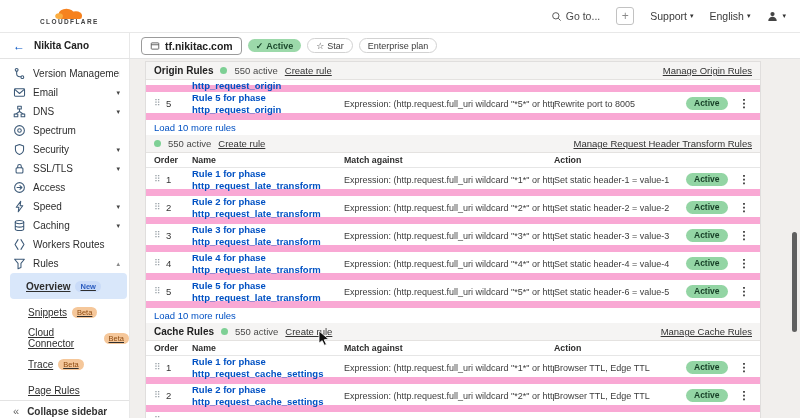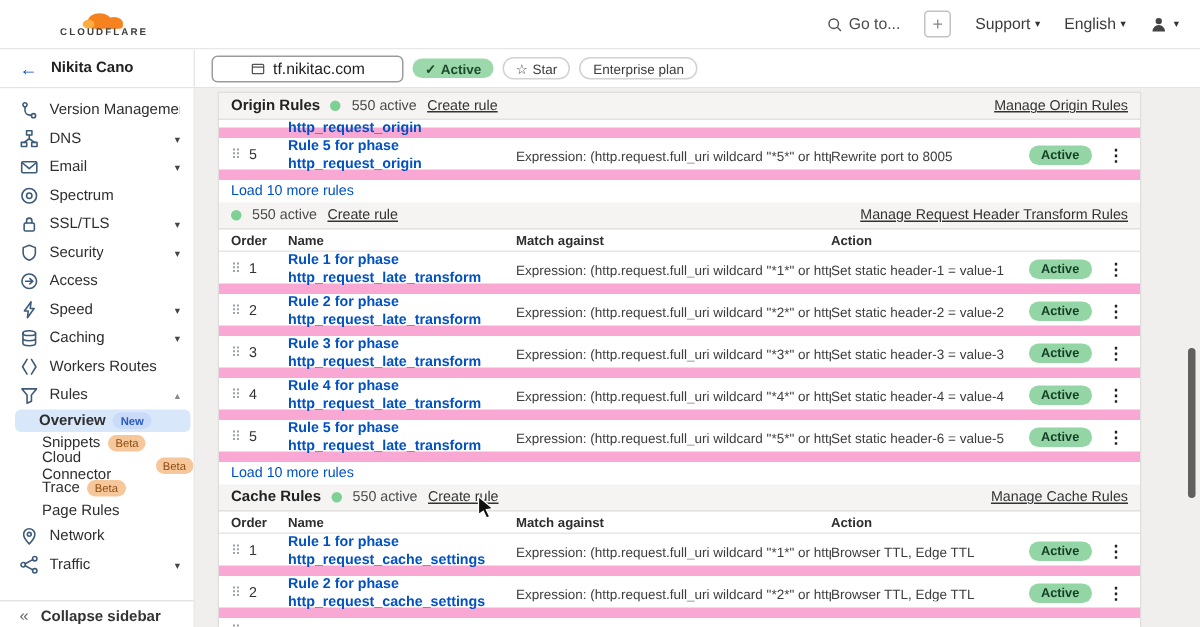--- a/index.html
+++ b/index.html
@@ -19,40 +19,40 @@
   .chev { font-size:7px; color:#333; }
 
   
   .subbar { height:26px; display:flex; border-bottom:1px solid #e3e3e3; background:#fff; }
   .subbar-left { width:130px; flex:none; border-right:1px solid #e8e8e8; display:flex; align-items:center;
     gap:9px; padding-left:13px; }
   .back { color:#0051c3; font-size:12px; cursor:pointer; }
   .acct { font-size:10px; font-weight:bold; color:#222; }
   .subbar-right { flex:1; display:flex; align-items:center; gap:6px; padding-left:11px; }
   .domain-box { display:flex; align-items:center; gap:5px; border:1px solid #9b9b9b; border-radius:4px;
-    padding:2px 25px; font-size:10.5px; font-weight:normal; color:#222; cursor:pointer; }
+    padding:2px 8px; font-size:10.5px; font-weight:bold; color:#222; cursor:pointer; }
   .pill { display:flex; align-items:center; gap:3px; border-radius:10px; padding:1.5px 8px; font-size:9px; cursor:pointer; }
   .pill.green { background:#9cd9aa; color:#1c4a2d; font-weight:bold; }
   .pill.line { border:1px solid #d2d2d2; color:#3c3c3c; background:#fff; }
 
   
   .main { display:flex; height:362px; }
   .sidebar { width:130px; flex:none; background:#fff; border-right:1px solid #e8e8e8;
     display:flex; flex-direction:column; padding-top:5px; }
   .nav { flex:1; overflow:hidden; }
   .nav-item { height:19px; display:flex; align-items:center; gap:7px; padding:0 9px 0 13px;
     font-size:10px; color:#2e2e2e; cursor:pointer; }
   .nav-icon { width:13px; height:13px; flex:none; display:flex; }
   .nav-icon svg { width:13px; height:13px; stroke:#3d5a78; fill:none; stroke-width:1.3;
     stroke-linecap:round; stroke-linejoin:round; }
   .nav-label { white-space:nowrap; overflow:hidden; }
   .nav-chev { margin-left:auto; font-size:7px; color:#444; }
   .nav-chev.up { color:#8a8a8a; }
-  .sub-item { height:15px; display:flex; align-items:center; gap:5px; padding-left:28px;
-    font-size:10px; color:#2e2e2e; cursor:pointer; }
+  .sub-item { height:26px; display:flex; align-items:center; gap:5px; padding-left:28px;
+    font-size:10px; color:#2e2e2e; cursor:pointer;text-decoration:underline; }
   .sub-item.active { background:#d9e7fa; border-radius:4px; margin:0 2px 0 10px; padding-left:16px; font-weight:bold; }
   .mini-badge { font-size:7.5px; border-radius:7px; padding:1px 5px; line-height:1.2; }
   .mini-badge.new { background:#c9dbf8; color:#2a5bbf; }
   .mini-badge.beta { background:#f5c79a; color:#8d4a10; }
   .collapse-row { height:21px; border-top:1px solid #e3e3e3; display:flex; align-items:center;
     gap:8px; padding-left:13px; font-size:10px; font-weight:bold; color:#333; cursor:pointer; }
   .collapse-glyph { color:#666; font-size:11px; font-weight:normal; }
 
   
   .content { flex:1; background:#f1efed; padding:2px 44px 0 15px; }
@@ -180,65 +180,65 @@
               <circle cx="4.5" cy="3.5" r="1.7"></circle>
               <circle cx="11.5" cy="12.5" r="1.7"></circle>
               <path d="M4.5 5.2 v2.8 a4 4 0 0 0 4 4 h1.2"></path>
             </svg>
           </span>
           <span class="nav-label">Version Management</span>
         </div>
         <div class="nav-item">
           <span class="nav-icon">
             <svg viewBox="0 0 16 16">
+              <rect x="1.8" y="3.5" width="12.4" height="9" rx="1"></rect>
+              <path d="M2.5 4.5 8 9.2 13.5 4.5"></path>
+            </svg>
+          </span>
+          <span class="nav-label">Email</span>
+          <span class="nav-chev">▾</span>
+        </div>
+        <div class="nav-item">
+          <span class="nav-icon">
+            <svg viewBox="0 0 16 16">
               <rect x="5.8" y="1.5" width="4.4" height="3.4"></rect>
               <rect x="1.5" y="11" width="4.4" height="3.4"></rect>
               <rect x="10" y="11" width="4.4" height="3.4"></rect>
               <path d="M8 5 v3 M8 8 L3.7 11 M8 8 l4.3 3"></path>
             </svg>
           </span>
           <span class="nav-label">DNS</span>
           <span class="nav-chev">▾</span>
         </div>
         <div class="nav-item">
           <span class="nav-icon">
             <svg viewBox="0 0 16 16">
-              <rect x="1.8" y="3.5" width="12.4" height="9" rx="1"></rect>
-              <path d="M2.5 4.5 8 9.2 13.5 4.5"></path>
-            </svg>
-          </span>
-          <span class="nav-label">Email</span>
-          <span class="nav-chev">▾</span>
-        </div>
-        <div class="nav-item">
-          <span class="nav-icon">
-            <svg viewBox="0 0 16 16">
               <circle cx="8" cy="8" r="6"></circle>
               <circle cx="8" cy="8" r="2.2"></circle>
             </svg>
           </span>
           <span class="nav-label">Spectrum</span>
         </div>
         <div class="nav-item">
           <span class="nav-icon">
             <svg viewBox="0 0 16 16">
+              <path d="M8 1.8 13 3.8 V8 c0 3.2-2.2 5.2-5 6.2 C5.2 13.2 3 11.2 3 8 V3.8 Z"></path>
+            </svg>
+          </span>
+          <span class="nav-label">Security</span>
+          <span class="nav-chev">▾</span>
+        </div>
+        <div class="nav-item">
+          <span class="nav-icon">
+            <svg viewBox="0 0 16 16">
               <rect x="3.8" y="7" width="8.4" height="6.5" rx="1.2"></rect>
               <path d="M5.8 7 V5.2 a2.2 2.2 0 0 1 4.4 0 V7"></path>
             </svg>
           </span>
           <span class="nav-label">SSL/TLS</span>
-          <span class="nav-chev">▾</span>
-        </div>
-        <div class="nav-item">
-          <span class="nav-icon">
-            <svg viewBox="0 0 16 16">
-              <path d="M8 1.8 13 3.8 V8 c0 3.2-2.2 5.2-5 6.2 C5.2 13.2 3 11.2 3 8 V3.8 Z"></path>
-            </svg>
-          </span>
-          <span class="nav-label">Security</span>
           <span class="nav-chev">▾</span>
         </div>
         <div class="nav-item">
           <span class="nav-icon">
             <svg viewBox="0 0 16 16">
               <circle cx="8" cy="8" r="6"></circle>
               <path d="M5 8 h5.5 M8.5 5.8 11 8 8.5 10.2"></path>
             </svg>
           </span>
           <span class="nav-label">Access</span>

